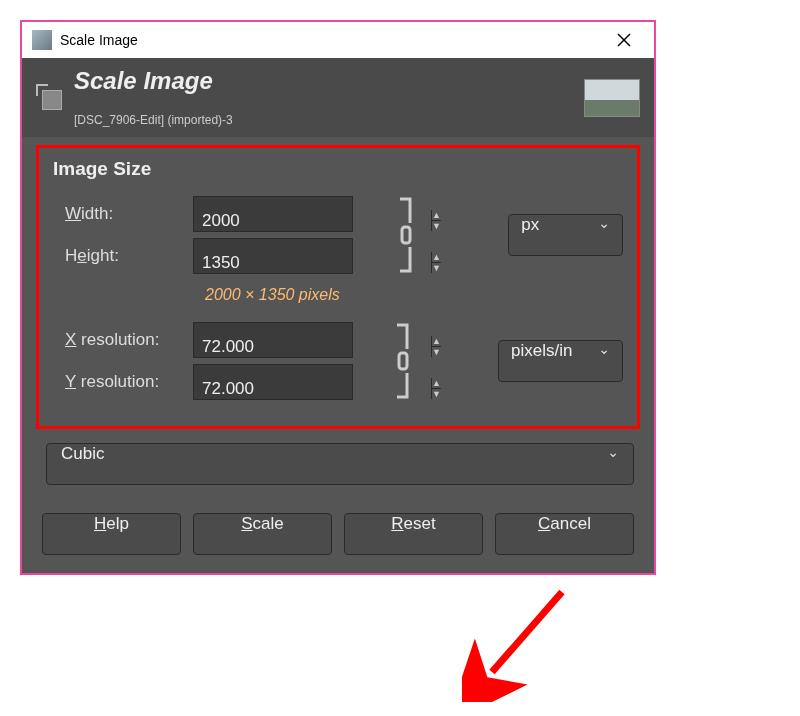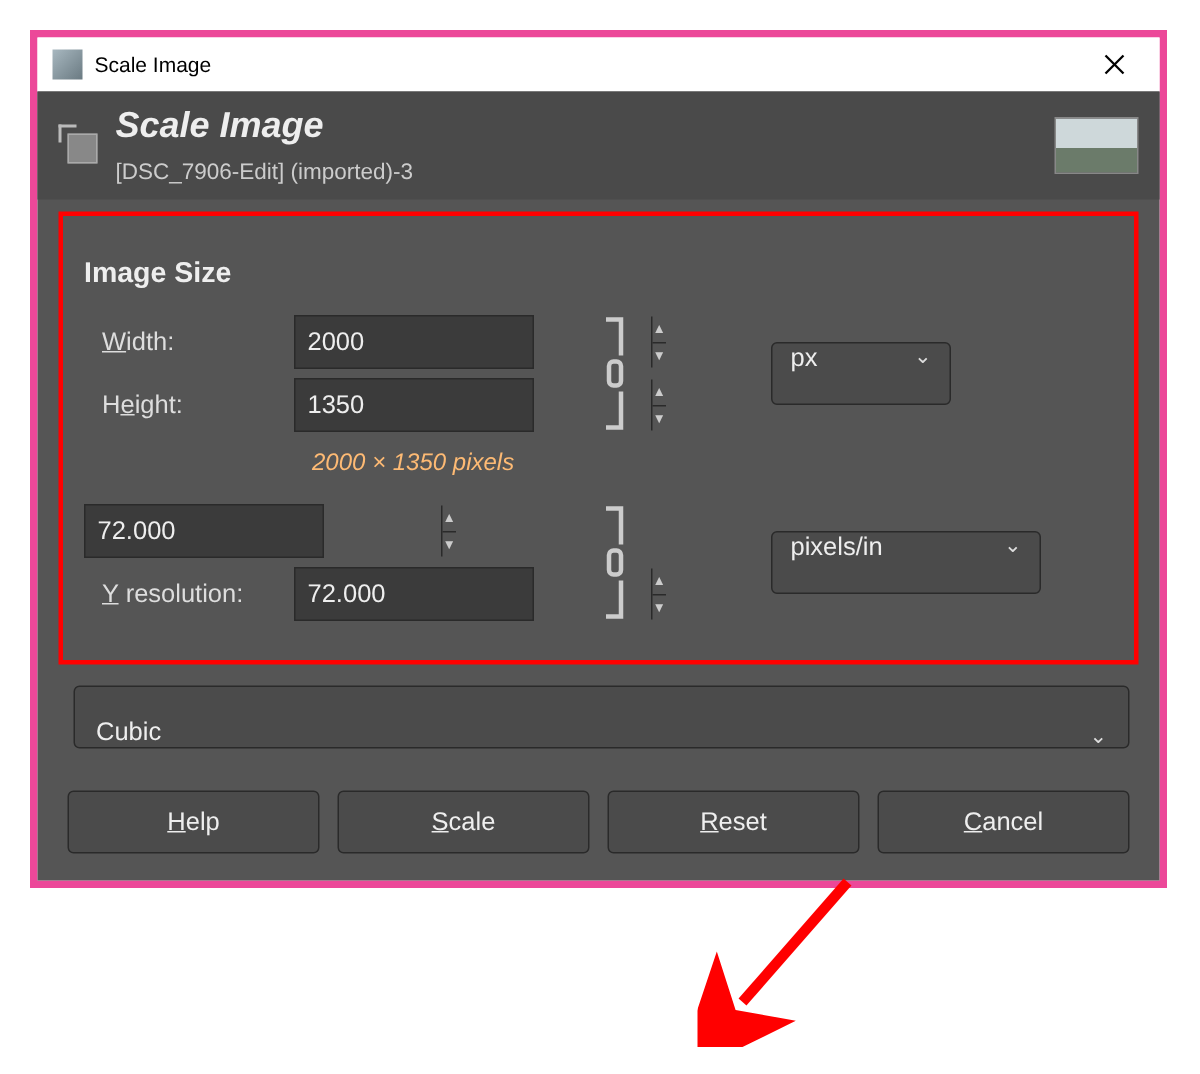--- a/index.html
+++ b/index.html
@@ -5,22 +5,22 @@
   * { box-sizing: border-box; }
   body {
     margin: 0;
     padding: 20px;
     background: #fff;
     font-family: Arial, sans-serif;
     width: 800px;
     height: 716px;
   }
   .window {
-    width: 758px;
-    border: 5px solid #ec4899;
+    width: 636px;
+    border: 2px solid #ec4899;
     background: #fff;
     position: relative;
   }
   .titlebar {
     display: flex;
     align-items: center;
     height: 36px;
     padding: 0 10px;
     background: #fff;
   }
@@ -82,63 +82,64 @@
     flex:1;
   }
   .header .h1 {
     font-size: 24px;
     font-weight: bold;
     font-style: italic;
     color: #eee;
     line-height: 1.05;
   }
   .header .sub {
-    font-size: 15px;
+    font-size: 12px;
     color: #ccc;
-    margin-top: 10px;
+    margin-top: 20px;
   }
   .header .thumb {
     width: 56px;
     height: 38px;
     background: linear-gradient(#ced8da 55%,#6b7b6a 55%);
     border: 1px solid #888;
   }
   .content {
     padding: 14px 20px 14px 20px;
     position: relative;
   }
   .section-title {
     font-size: 19px;
     font-weight: bold;
     color: #eee;
     margin-bottom: 10px;
   }
   .redbox {
     border: 3px solid #ff0000;
-    padding: 28px 14px 14px 14px;
+    padding: 10px 14px 14px 14px;
     margin: -6px -6px 14px -6px;
   }
   .row {
     display: flex;
     align-items: center;
     margin: 6px 0;
   }
   .label {
     width: 140px;
     font-size: 17px;
     color: #ddd;
     padding-left: 12px;
   }
   .u { text-decoration: underline; }
   .spin {
     display: flex;
     width: 160px;
     height: 36px;
     background: #3b3b3b;
     border: 1px solid #2a2a2a;
+    align-items: flex-end;
   }
   .spin input {
     flex:1;
     background: transparent;
     border: none;
     color: #eee;
     font-size: 17px;
     padding: 0 8px;
     outline: none;
   }
@@ -204,40 +205,39 @@
     margin-top:10px;
     gap:10px;
   }
   .interp-select {
     flex:1;
     height:42px;
     background:#4b4b4b;
     border:1px solid #2a2a2a;
     border-radius:4px;
     display:flex;
-    align-items:flex-end;
+    align-items:flex-start;
     justify-content:space-between;
     padding:0 14px;
     color:#eee;
     font-size:17px;
     cursor:pointer;
   }
   .button-row {
     display:flex;
     gap:12px;
     padding: 14px 20px 18px 20px;
   }
   .btn {
     flex:1;
     height:42px;
     background:#4b4b4b;
     border:1px solid #2a2a2a;
     border-radius:4px;
     display:flex;
-    align-items:center;
     justify-content:center;
     color:#eee;
     font-size:17px;
     cursor:pointer;
   }
   .arrow-annotation {
     position:absolute;
     pointer-events:none;
   }
 </style>
@@ -307,20 +307,21 @@
             <span>px</span>
             <span class="chev">⌄</span>
           </div>
         </div>
 
         <div class="dim-text">2000 × 1350 pixels</div>
 
         <div class="group">
           <div>
             <div class="row">
+              <div class="label"><span class="u">X</span> resolution:</div>
               <div class="spin">
                 <input value="72.000" style="">
                 <div class="arrows">
                   <div>▲</div>
                   <div>▼</div>
                 </div>
               </div>
             </div>
             <div class="row">
               <div class="label"><span class="u">Y</span> resolution:</div>

